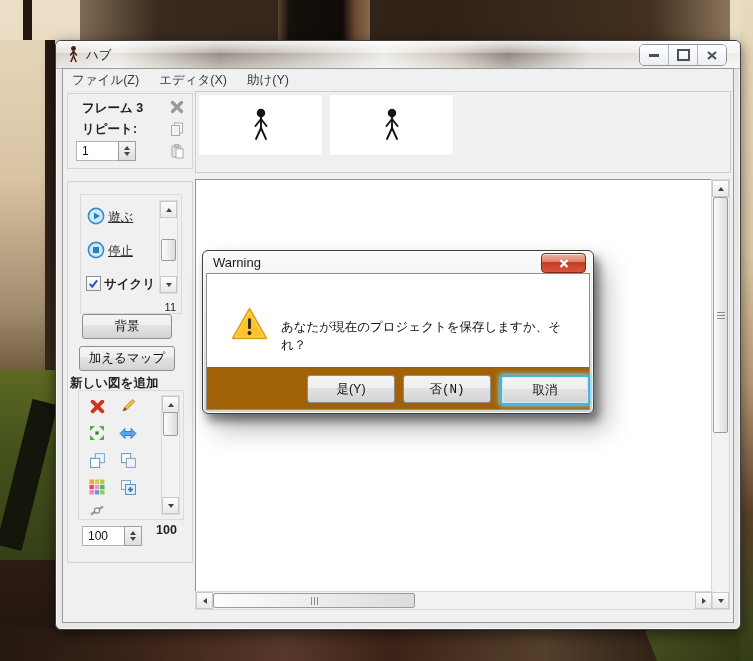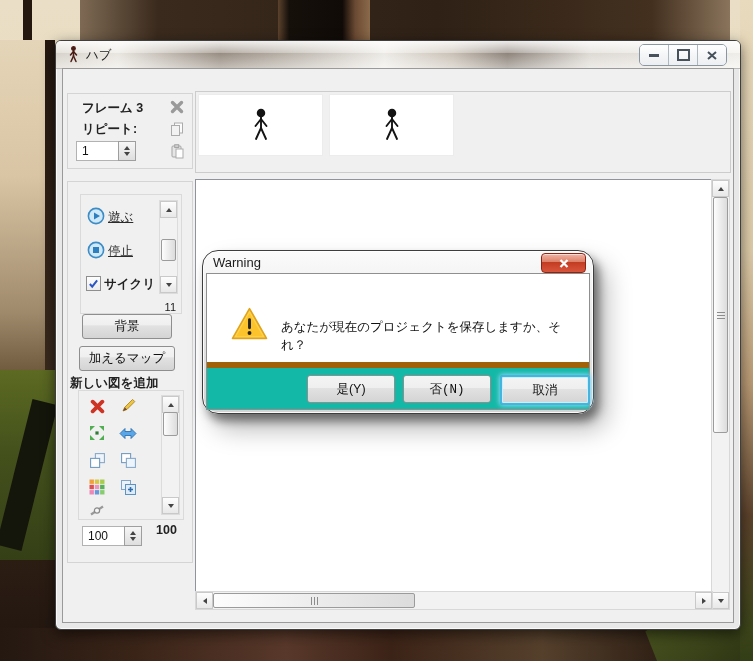--- a/index.html
+++ b/index.html
@@ -75,29 +75,29 @@
   .vsb{position:absolute;left:648px;top:110px;width:17px;height:429px;background:#f2f2f2;border:1px solid #d8d8d8;}
   .hsb{position:absolute;left:132px;top:522px;width:516px;height:17px;background:#f2f2f2;border:1px solid #d8d8d8;}
   .hsb .sb-btn{height:auto;top:0;bottom:0;width:15px;}
 
   .thumb-frame{position:absolute;top:2px;width:123px;height:60px;background:#fff;border:1px solid #ececec;display:flex;align-items:center;justify-content:center;}
 
   .icon-cell{position:absolute;width:18px;height:18px;display:flex;align-items:center;justify-content:center;}
 
   
   .dialog{position:absolute;left:202px;top:250px;width:390px;height:162px;z-index:40;
-          border:1px solid #3e3e3e;border-radius:16px;
+          border:1px solid #3e3e3e;border-radius:6px;
           background:linear-gradient(180deg,#fbfbfb 0%,#e9e9e9 40%,#d3d3d3 100%);
           box-shadow:5px 7px 10px rgba(0,0,0,.45), 12px 15px 26px rgba(0,0,0,.28), inset 0 0 0 1px rgba(255,255,255,.85);}
   .dlg-title{position:absolute;left:10px;top:4px;font-size:13px;color:#1a1a1a;}
   .dlg-close{position:absolute;right:7px;top:2px;width:43px;height:18px;border:1px solid #8c2414;border-radius:4px;
              background:linear-gradient(180deg,#f2b4a4 0%,#dd8068 44%,#c23c22 46%,#d8553c 100%);
              display:flex;align-items:center;justify-content:center;box-shadow:inset 0 1px 0 rgba(255,255,255,.55);}
   .dlg-inner{position:absolute;left:3px;right:3px;top:22px;bottom:3px;background:#fff;border:1px solid #8f8f8f;}
-  .dlg-footer{position:absolute;left:0;right:0;bottom:0;height:41px;background:#14b8a6;border-top:6px solid #a16207;}
+  .dlg-footer{position:absolute;left:0;right:0;bottom:0;height:41px;background:#a16207;border-top:1px solid #a16207;}
   .dlg-btn{position:absolute;top:7px;width:86px;height:26px;}
   .dlg-msg{position:absolute;left:74px;top:44px;width:300px;font-size:12.5px;color:#101010;line-height:1.45;}
 </style>
 </head>
 <body>
 
 <div class="stage">
 
   <div class="bg bg-base"></div>
   <div class="bg bg-wall"></div>
@@ -137,20 +137,25 @@
         <div class="winbtn">
             <svg width="10" height="9" viewBox="0 0 10 9">
               <path d="M1 1 L9 8 M9 1 L1 8" stroke="#46515c" stroke-width="2"></path>
             </svg>
           </div>
       </div>
     </div>
 
     <div class="client">
 
+      <div class="menubar">
+        <span>ファイル(Z)</span>
+        <span>エディタ(X)</span>
+        <span>助け(Y)</span>
+      </div>
 
       <div class="gb" style="left:4px;top:24px;width:124px;height:74px;">
         <span class="lbl" style="position:absolute;left:14px;top:6px;">フレーム 3</span>
         <span class="icon-cell" style="right:6px;top:4px;">
           <svg width="14" height="14" viewBox="0 0 14 14">
               <path d="M2.5 2.5 L11.5 11.5 M11.5 2.5 L2.5 11.5" stroke="#9a9a9a" stroke-width="3.4" stroke-linecap="round"></path>
             </svg>
         </span>
         <span class="lbl" style="position:absolute;left:14px;top:27px;">リピート:</span>
         <span class="icon-cell" style="right:6px;top:26px;">

